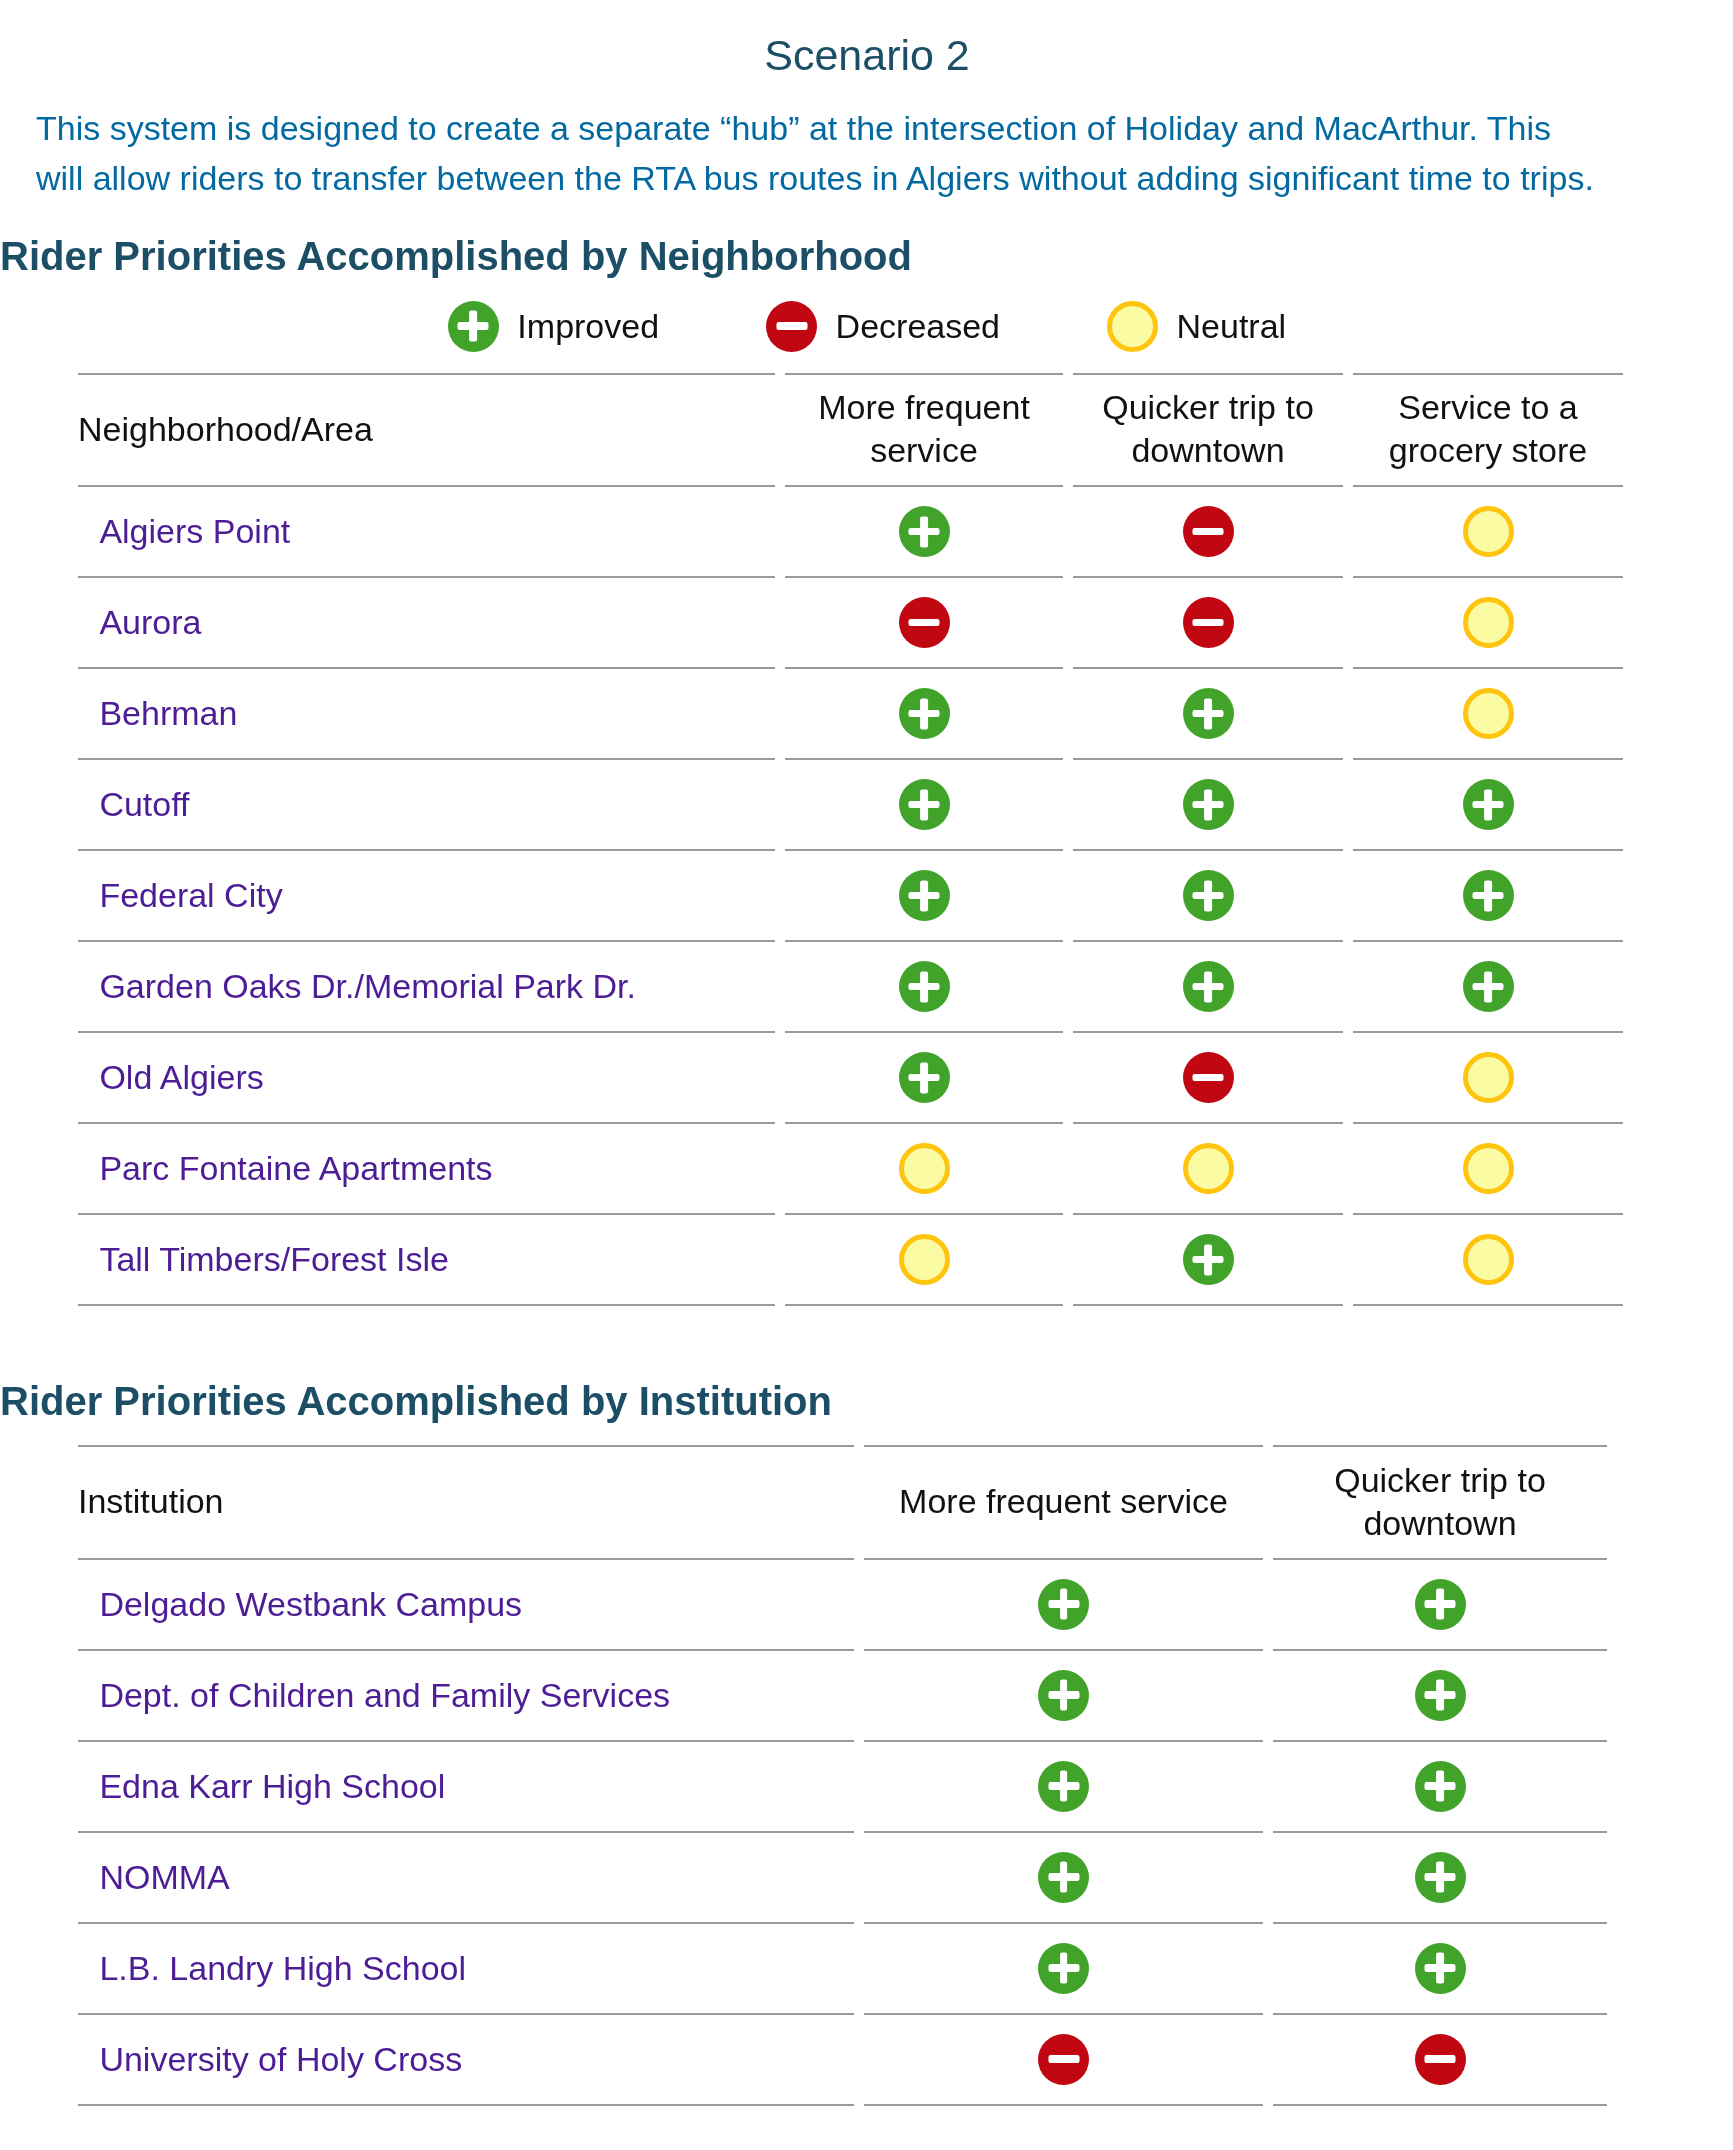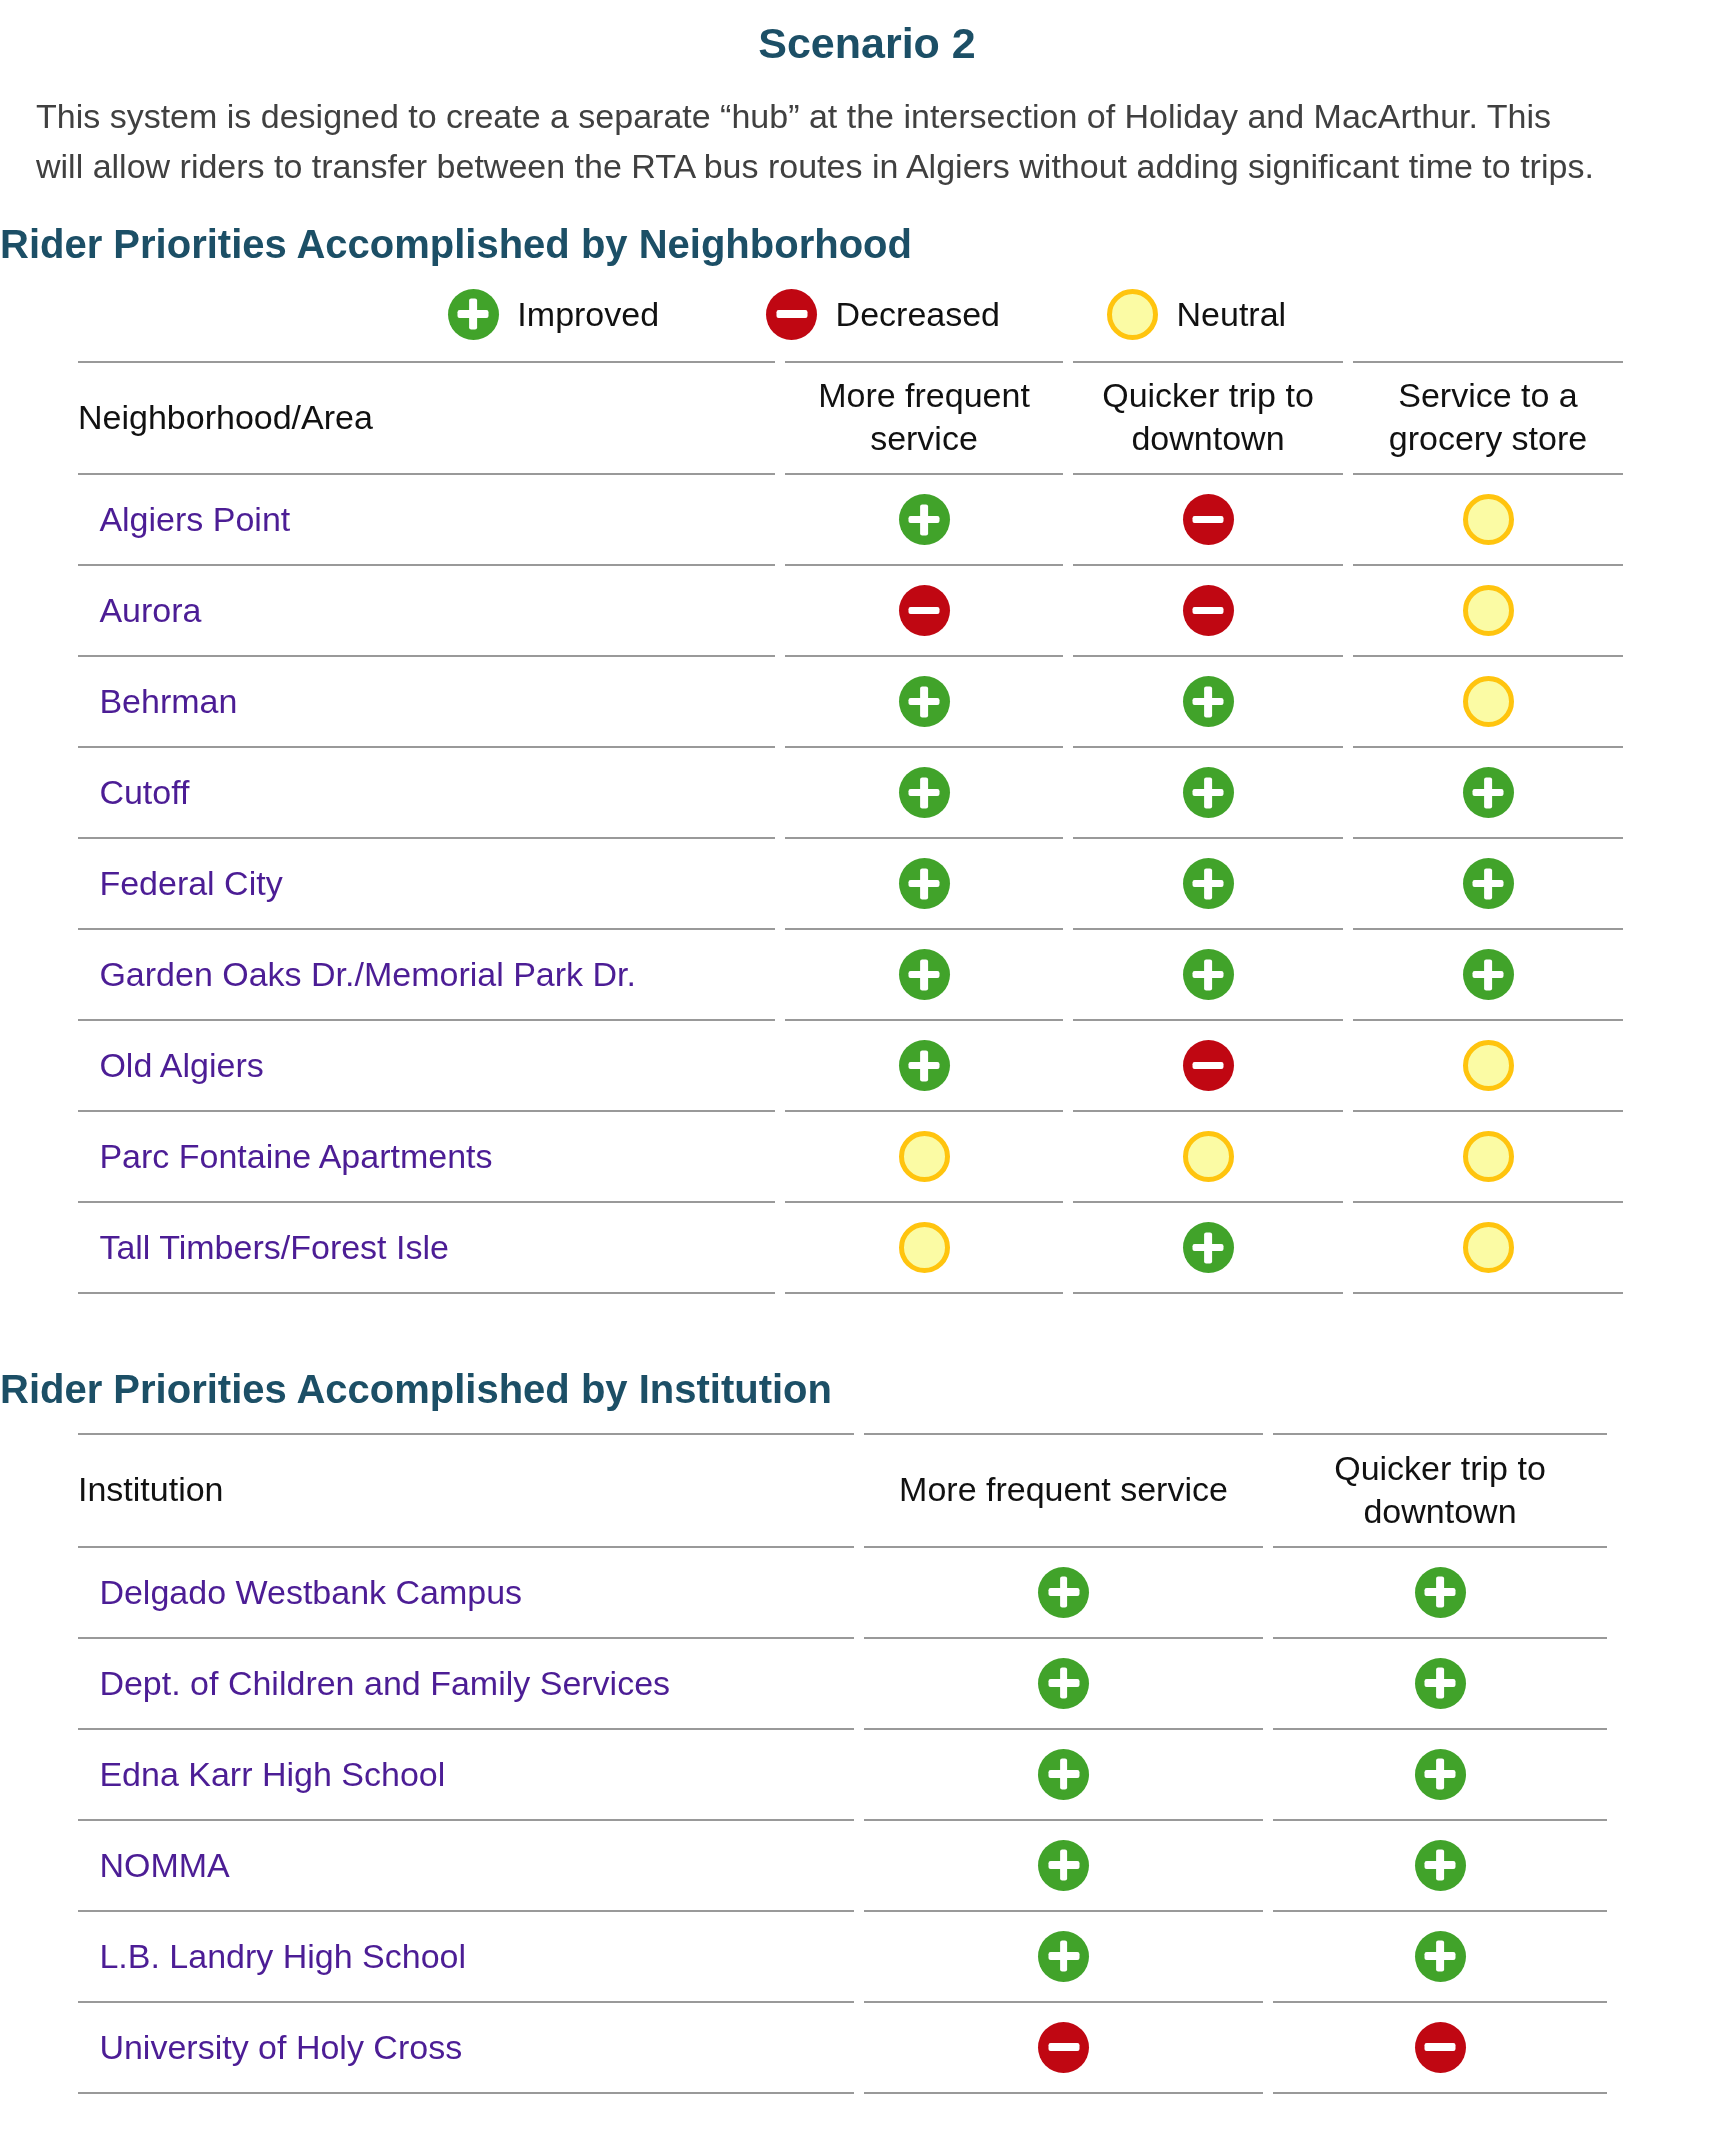--- a/index.html
+++ b/index.html
@@ -2,24 +2,24 @@
 <html style="--heading: #1C4F66; --rule: #999999; --improved: #41A32A; --decreased: #C00712; --neutral-fill: #FBFBA4; --neutral-border: #FFC40E;font-size:11.4px"><head>
 <meta charset="utf-8">
 <style>
   html,body { margin:0; padding:0; background:#ffffff; }
   .page {
     width:1734px; height:2151px; background:#ffffff; overflow:hidden;
     font-family:"Liberation Sans", sans-serif; color:#1a1a1a;
     position:relative;
   }
   .doc-title {
-    margin-top:19px; text-align:center;
-    font-size:43px; font-weight:bold; color:var(--heading,#1C4F66);
-  }
-  .intro { margin:24px 43px 0 36px; font-size:34px; line-height:1.46; color:#404040; }
+    margin-top:31px; text-align:center;
+    font-size:43px; font-weight:normal; color:var(--heading,#1C4F66);
+  }
+  .intro { margin:24px 43px 0 36px; font-size:34px; line-height:1.46; color:#0369a1; }
   .intro div { white-space:nowrap; }
   .section-title {
     font-size:40px; font-weight:bold; color:var(--heading,#1C4F66);
   }
   .section-title.first { margin-top:31px; }
   .section-title.second { margin-top:73px; }
   
   .legend { display:flex; justify-content:center; align-items:flex-start; gap:107px; margin-top:21.4px; }
   .legend-item { display:flex; align-items:center; gap:18.5px; font-size:34px; color:#111111; }
   

